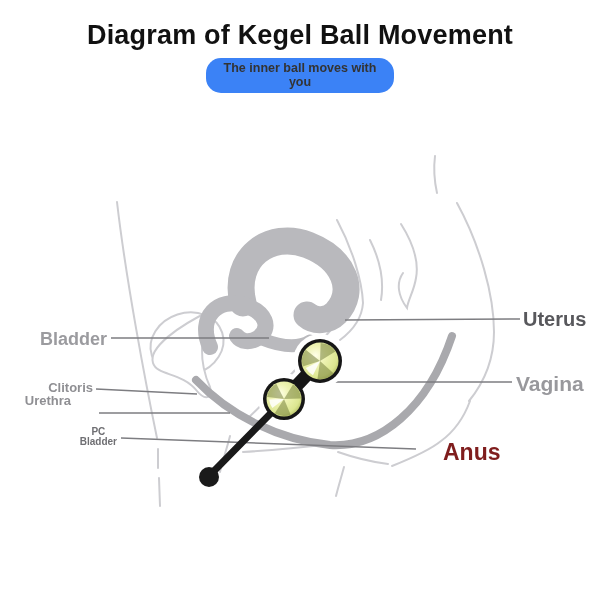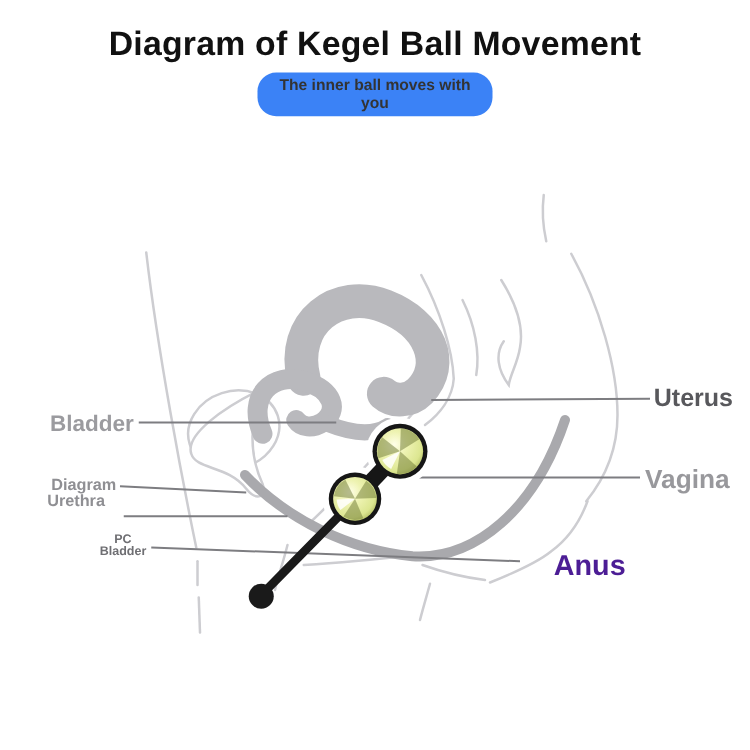--- a/index.html
+++ b/index.html
@@ -9,25 +9,25 @@
   .title{position:absolute;top:20px;left:0;width:600px;text-align:center;
          font-size:27px;font-weight:bold;color:#111111;letter-spacing:.2px;}
   .badge{position:absolute;top:58px;left:206px;width:188px;min-height:24px;
          background:#3b82f6;border-radius:15px;color:#333333;font-size:12.5px;
          font-weight:bold;text-align:center;line-height:1.15;
          padding:3px 12px;box-sizing:border-box;display:flex;align-items:center;justify-content:center;}
   svg.diagram{position:absolute;top:0;left:0;}
   .lbl{position:absolute;font-weight:bold;line-height:1.0;white-space:nowrap;}
   .lbl-bladder{top:330px;right:493px;font-size:18px;color:#9b9b9f;}
   .lbl-clitoris{top:381px;right:507px;font-size:13px;color:#8f8f93;}
-  .lbl-urethra{top:394px;right:516px;font-size:13px;color:#8f8f93;}
+  .lbl-urethra{top:394px;right:529px;font-size:13px;color:#8f8f93;}
   .lbl-pc{top:427px;right:483px;font-size:10px;color:#6f6f73;text-align:center;}
   .lbl-uterus{top:309px;left:523px;font-size:20px;color:#58585c;}
   .lbl-vagina{top:373px;left:516px;font-size:21px;color:#98989c;}
-  .lbl-anus{top:441px;left:443px;font-size:23px;color:#4c1d95;}
+  .lbl-anus{top:441px;left:443px;font-size:23px;color:#7f1d1d;}
 </style>
 </head>
 <body>
 
 <div class="stage">
 
   <div class="title">Diagram of Kegel Ball Movement</div>
   <div class="badge">The inner ball moves with you</div>
 
   <svg class="diagram" width="600" height="600" viewBox="0 0 600 600">
@@ -102,21 +102,21 @@
           <path d="M0 0 L15 -8 A17.5 17.5 0 0 1 15 8 Z" transform="rotate(-30)"></path>
           <path d="M0 0 L15 -8 A17.5 17.5 0 0 1 15 8 Z" transform="rotate(95)"></path>
           <path d="M0 0 L15 -8 A17.5 17.5 0 0 1 15 8 Z" transform="rotate(215)"></path>
         </g>
         <path d="M0 0 L14 -4.5 A15 15 0 0 1 14 4.5 Z" transform="rotate(160)" fill="#ffffff" opacity="0.85"></path>
       </g>
     </g>
   </svg>
 
   <div class="lbl lbl-bladder">Bladder</div>
-  <div class="lbl lbl-clitoris">Diagram</div>
+  <div class="lbl lbl-clitoris">Clitoris</div>
   <div class="lbl lbl-urethra">Urethra</div>
   <div class="lbl lbl-pc">
     <div>PC</div>
     <div>Bladder</div>
   </div>
   <div class="lbl lbl-uterus">Uterus</div>
   <div class="lbl lbl-vagina">Vagina</div>
   <div class="lbl lbl-anus">Anus</div>
 
 </div>

